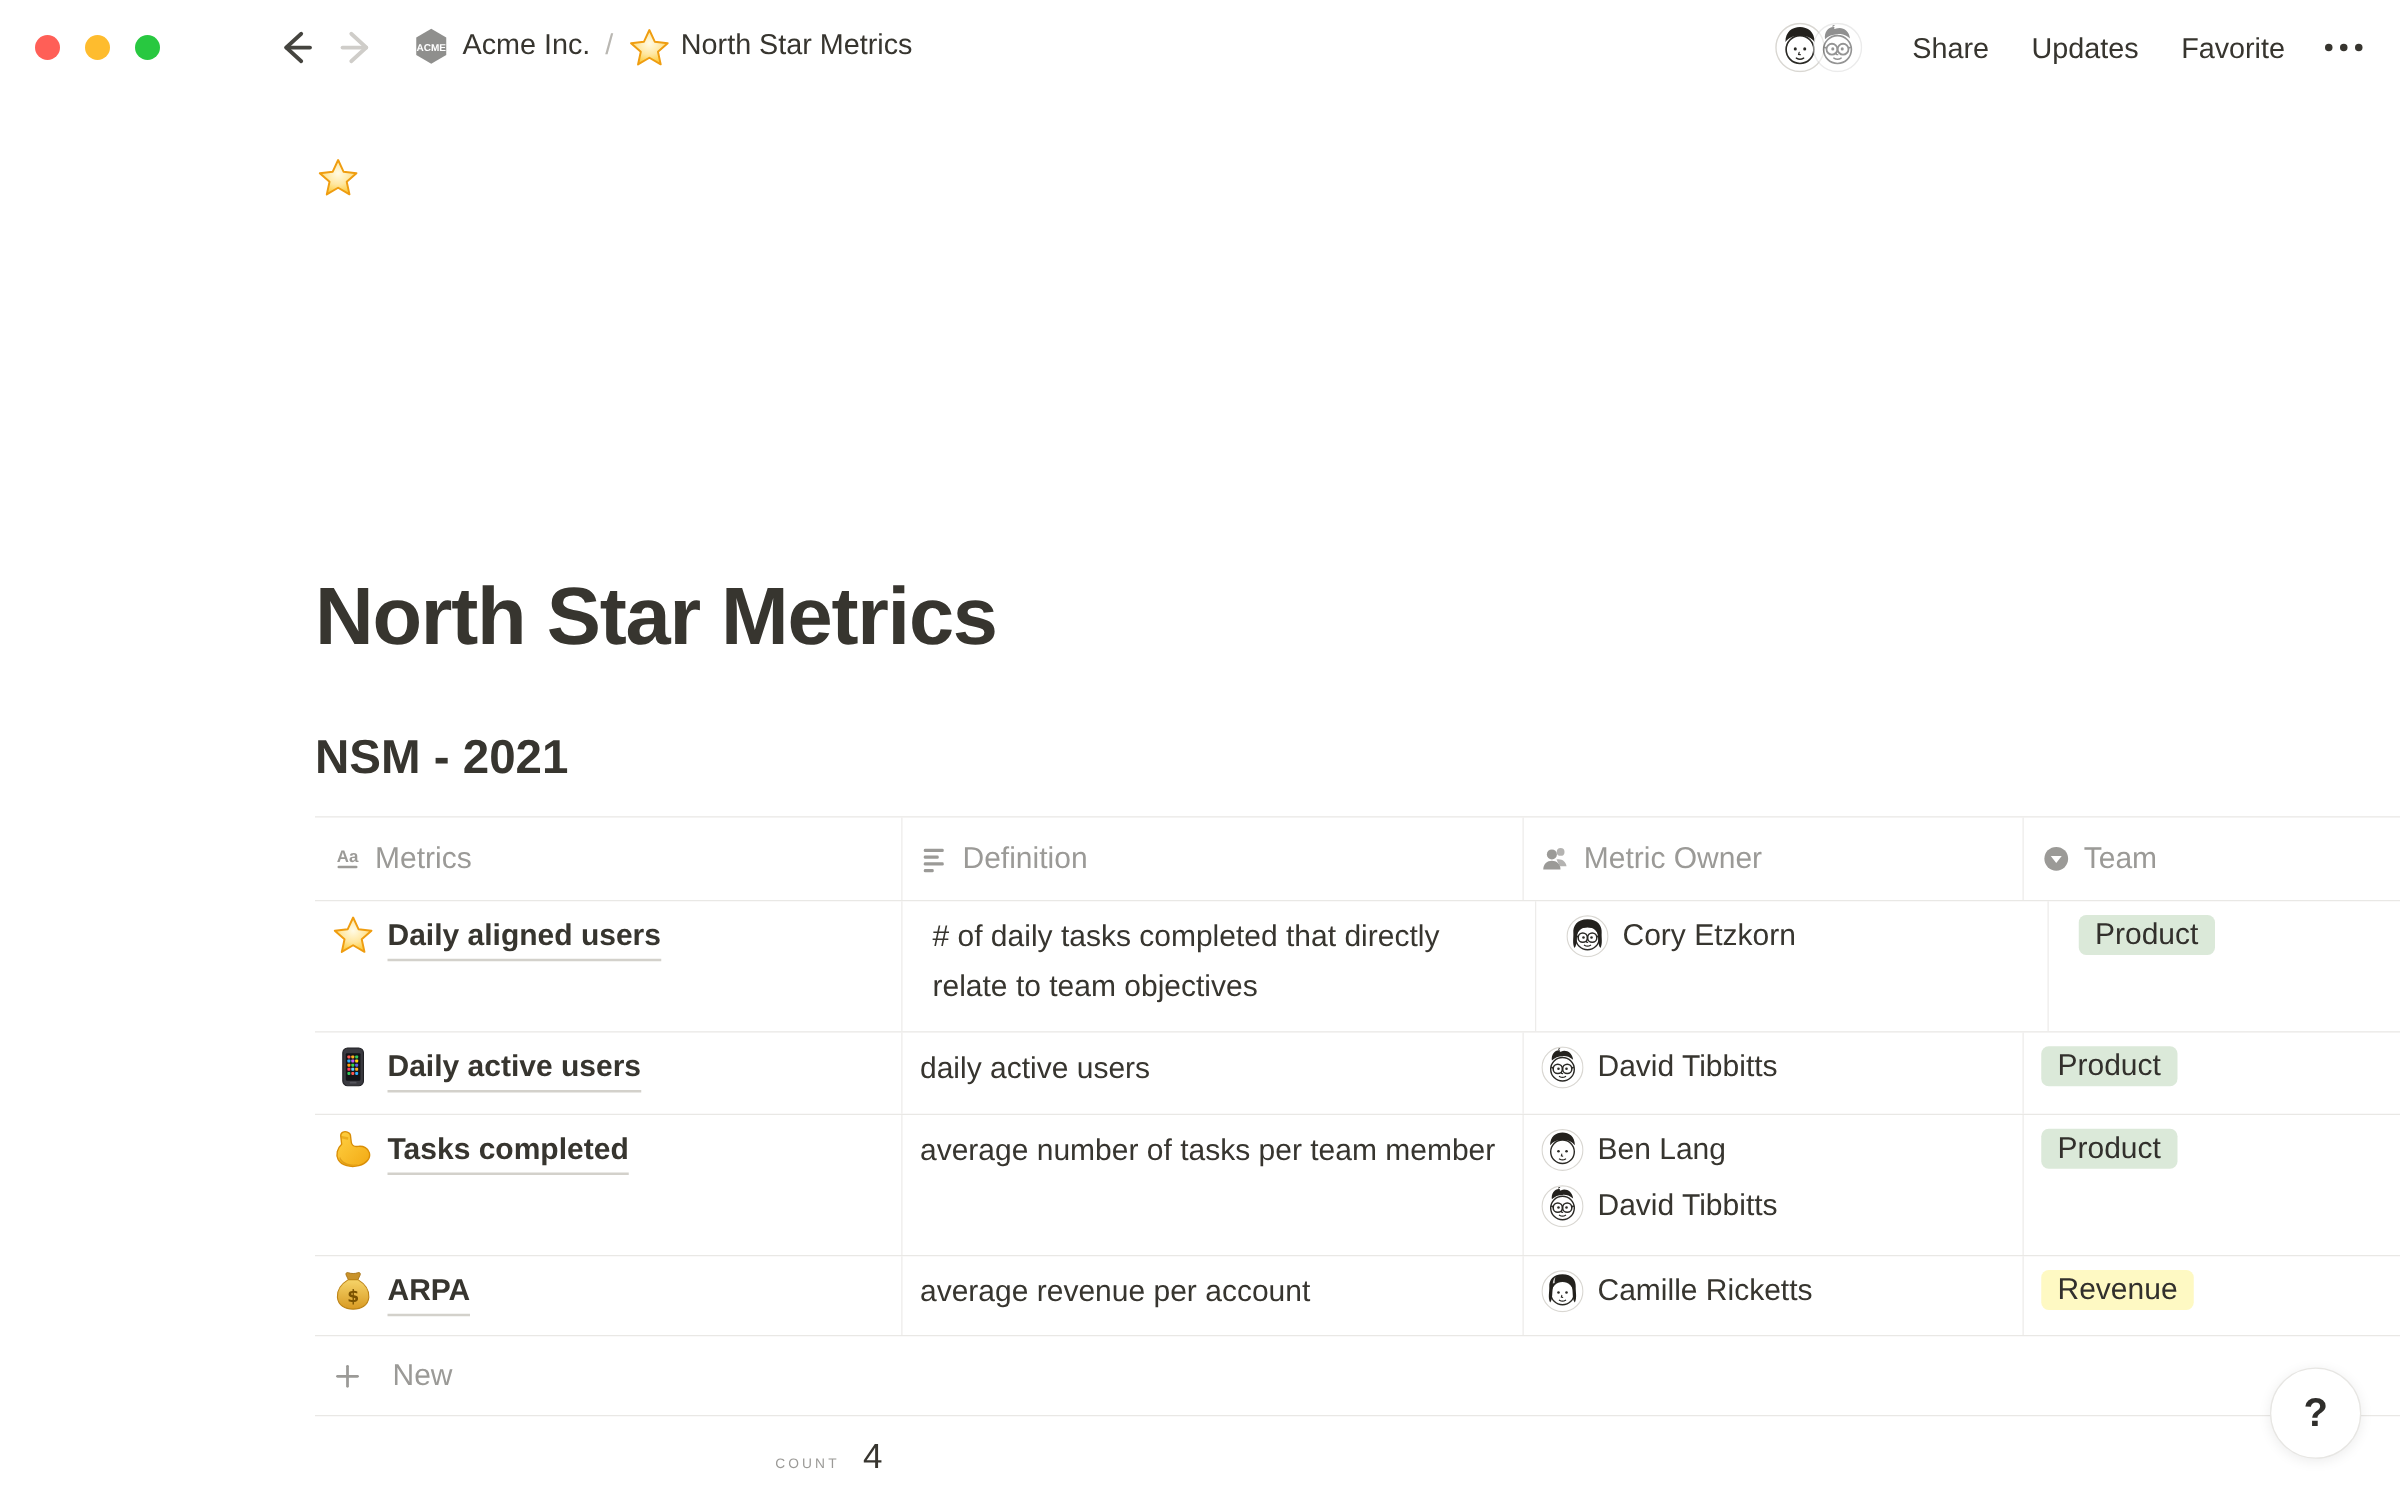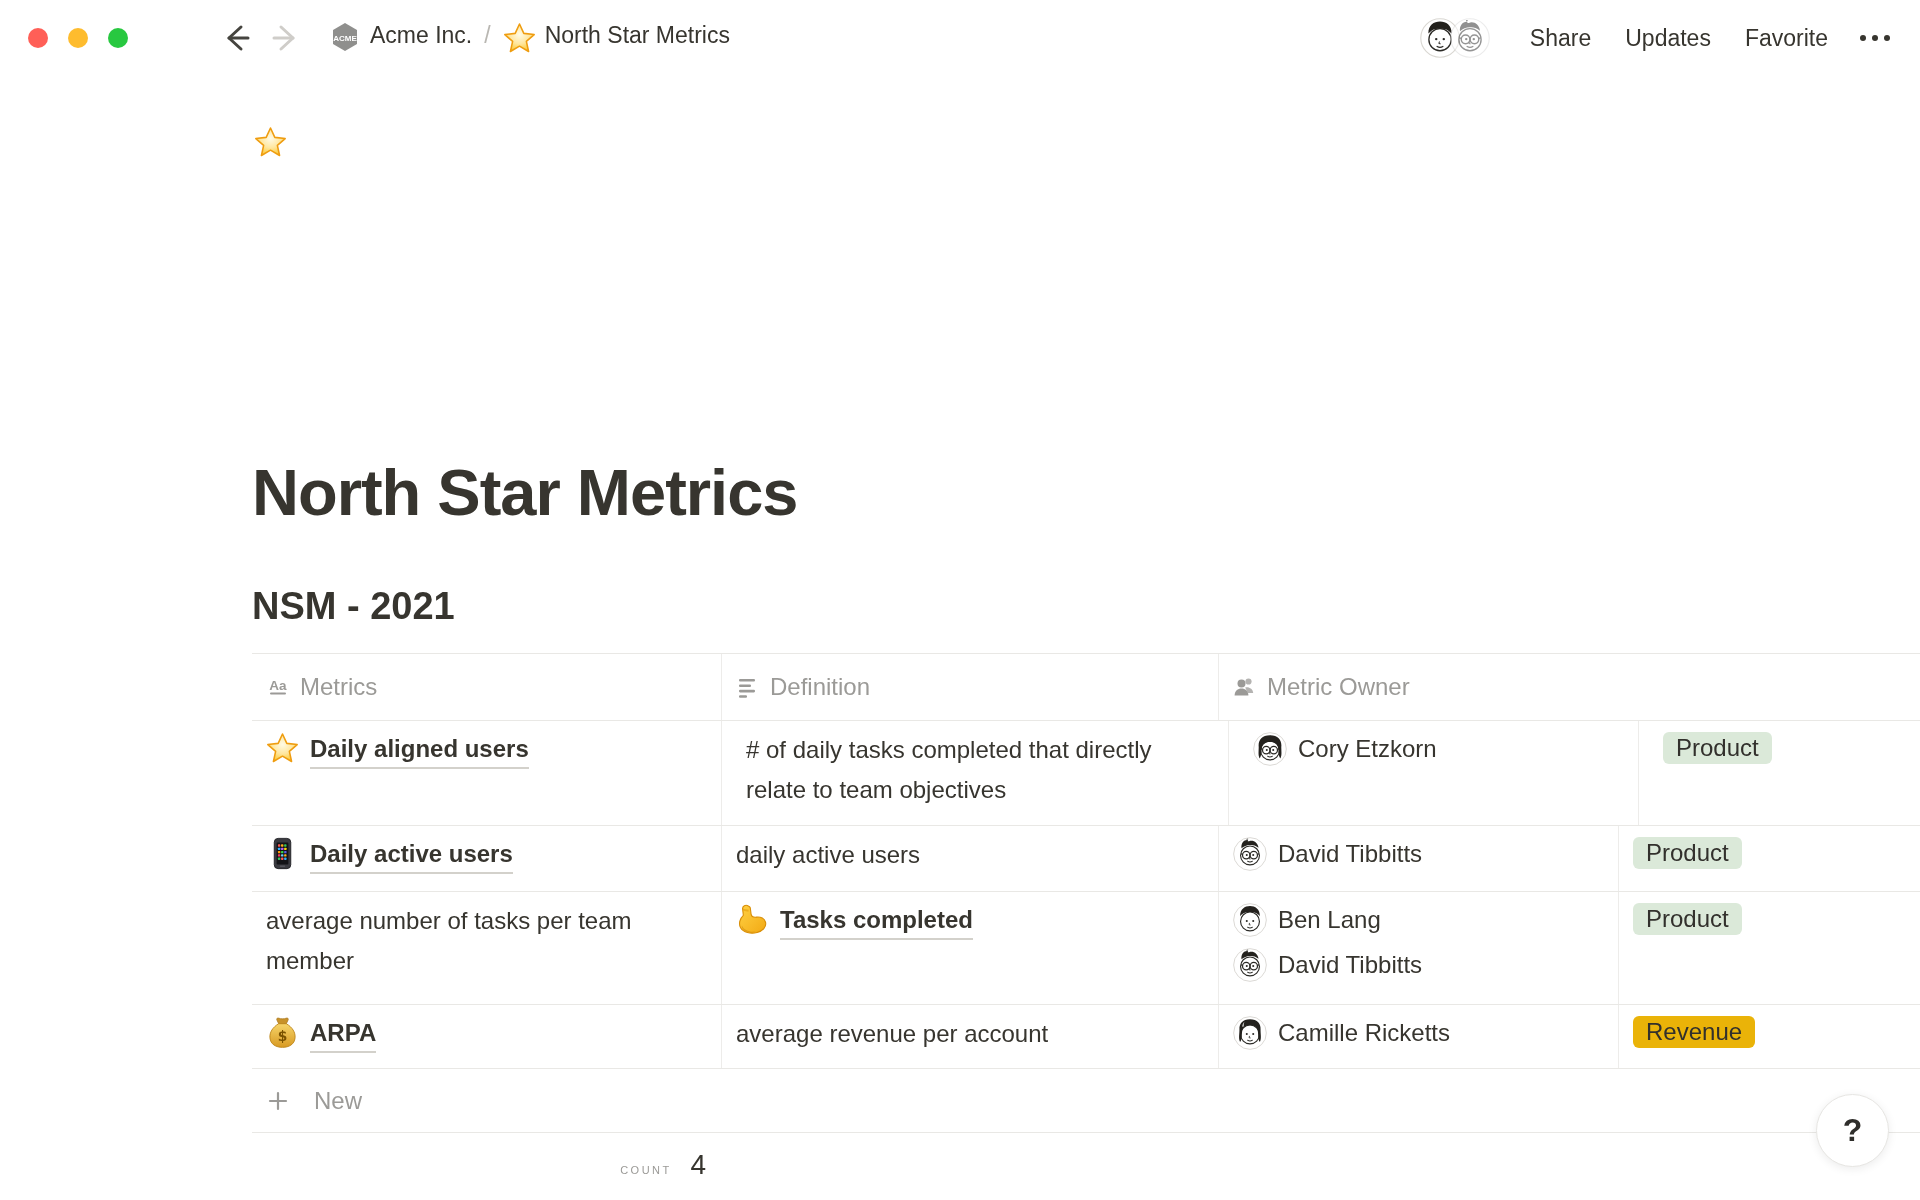--- a/index.html
+++ b/index.html
@@ -54,21 +54,21 @@
   .metric-link { font-weight:700; color:#37352f; border-bottom:2px solid #d3d1cb;
                  padding-bottom:2px; line-height:33px; cursor:pointer; white-space:nowrap; }
   .def-cell { line-height:40px; padding-top:9px; cursor:text; }
   .owner-cell { display:flex; flex-direction:column; gap:11px; }
   .owner { display:flex; align-items:center; gap:11px; cursor:pointer; }
   .owner .avatar { width:34px; height:34px; flex:0 0 34px; }
   .avatar svg { width:100%; height:100%; display:block; }
   .tag { display:inline-block; font-size:24px; padding:2px 13px; border-radius:6px;
          color:#32302c; cursor:pointer; align-self:flex-start; }
   .tag[data-color="green"] { background:#dbe9d9; }
-  .tag[data-color="red"]   { background:#eab308; }
+  .tag[data-color="red"]   { background:#fef9c3; }
   .team-cell { display:flex; }
 
   .new-row { height:64px; display:flex; align-items:center; gap:24px; padding:0 14px;
              border-bottom:1px solid #e9e8e5; color:#9b9a97; cursor:pointer; }
   .plus-icon { width:24px; height:24px; display:inline-flex; }
   .plus-icon svg { width:100%; height:100%; }
 
   .count-strip { width:470px; text-align:right; padding:16px 16px 0 0; white-space:nowrap; }
   .count-label { font-size:11px; letter-spacing:2.5px; color:#9b9a97; margin-right:12px; }
   .count-value { font-size:28px; color:#37352f; }
@@ -219,20 +219,29 @@
     <div class="t-cell">
       <span class="col-icon">
           <svg viewBox="0 0 24 24" fill="#9b9a97">
             <circle cx="15.5" cy="6.5" r="3.1" opacity="0.75"></circle>
             <path d="M12.2 12.6 c3.8-1 7.6 1.4 8 5.4 h-5.4 z" opacity="0.75"></path>
             <circle cx="8.5" cy="8.5" r="4"></circle>
             <path d="M1.6 20.5 c0-4.4 3.2-7 6.9-7 s6.9 2.6 6.9 7 z"></path>
           </svg>
         </span>
       <span>Metric Owner</span>
+    </div>
+    <div class="t-cell">
+      <span class="col-icon">
+          <svg viewBox="0 0 24 24">
+            <circle cx="12" cy="12" r="9.5" fill="#9b9a97"></circle>
+            <path d="M7.6 9.8 L16.4 9.8 L12 15.4 Z" fill="#ffffff"></path>
+          </svg>
+        </span>
+      <span>Team</span>
     </div>
   </div>
 
   <div class="t-row row-1">
     <div class="t-cell metric-cell">
       <span class="emoji">
           <svg viewBox="0 0 36 36">
             <defs>
               <radialGradient id="gStar" cx="0.5" cy="0.38" r="0.75">
       <stop offset="0" stop-color="#fffbe6"></stop>
@@ -321,37 +330,37 @@
           </span>
         <span>David Tibbitts</span>
       </span>
     </div>
     <div class="t-cell team-cell">
       <span class="tag" data-color="green">Product</span>
     </div>
   </div>
 
   <div class="t-row row-3">
-    <div class="t-cell def-cell">average number of tasks per team member</div>
     <div class="t-cell metric-cell">
       <span class="emoji">
           <svg viewBox="0 0 36 36">
             <defs>
               <linearGradient id="gArm" x1="0" y1="0" x2="1" y2="1">
       <stop offset="0" stop-color="#ffd144"></stop>
                 <stop offset="1" stop-color="#f2a913"></stop>
               </linearGradient>
             </defs>
       <path fill="url(#gArm)" stroke="#d98e06" stroke-width="1.2" stroke-linejoin="round" d="M13.5 3.2 C10.5 1.6 7 3 7.2 6.2 L8 13.5 C4.2 17 2.6 22.6 5 27 C8 32.2 16 34 23 32.2 C29.6 30.4 33.4 25.8 32.2 21 C31.2 17 27 14.8 22.4 15.4 C19 15.8 16.8 14.8 16.4 11.8 L15.6 5.4 C15.4 4.3 14.6 3.7 13.5 3.2 Z"></path>
       <path fill="#e09708" d="M7.2 6.2 L13.8 7.4 L13.5 9.6 L8.2 8.4 Z" opacity="0.55"></path>
       <path fill="#c87f05" d="M6.5 24.5 C8.5 30 16 32.5 22.5 30.8 C17 33.3 9.5 32 6.6 27.3 C6.1 26.4 6.2 25.4 6.5 24.5 Z" opacity="0.5"></path>
           </svg>
         </span>
       <span class="metric-link">Tasks completed</span>
     </div>
+    <div class="t-cell def-cell">average number of tasks per team member</div>
     <div class="t-cell owner-cell">
       <span class="owner">
         <span class="avatar">
             <svg viewBox="0 0 36 36">
     <circle cx="18" cy="18" r="17.3" fill="#ffffff" stroke="#d9d7d2" stroke-width="1"></circle>
     <circle cx="18" cy="19.5" r="10" fill="#ffffff" stroke="#2b2a26" stroke-width="1.2"></circle>
     <circle cx="14.6" cy="19" r="1.1" fill="#2b2a26"></circle>
     <circle cx="21.4" cy="19" r="1.1" fill="#2b2a26"></circle>
     <path d="M17.4 21.5 L17 23 L18.2 23.2" fill="none" stroke="#2b2a26" stroke-width="0.9" stroke-linecap="round"></path>
     <path d="M15.4 25.6 Q18 27.2 20.6 25.6" fill="none" stroke="#2b2a26" stroke-width="1.1" stroke-linecap="round"></path>

